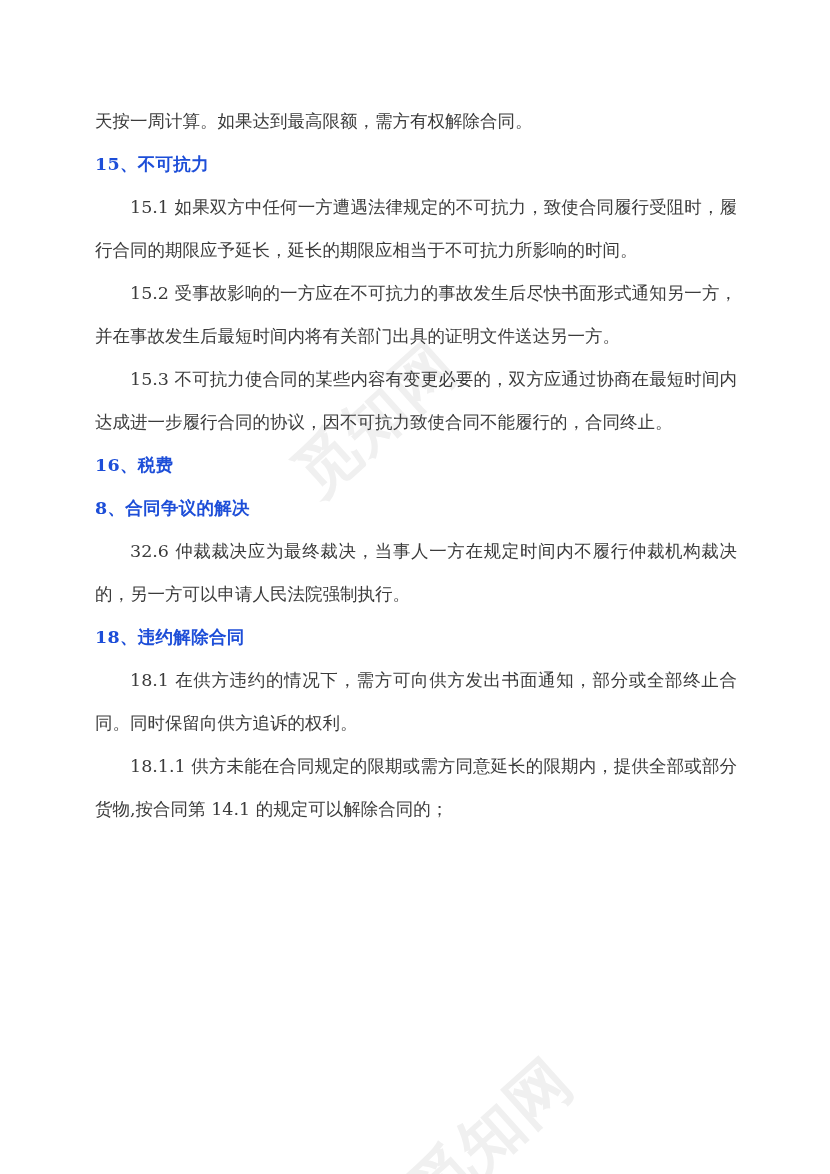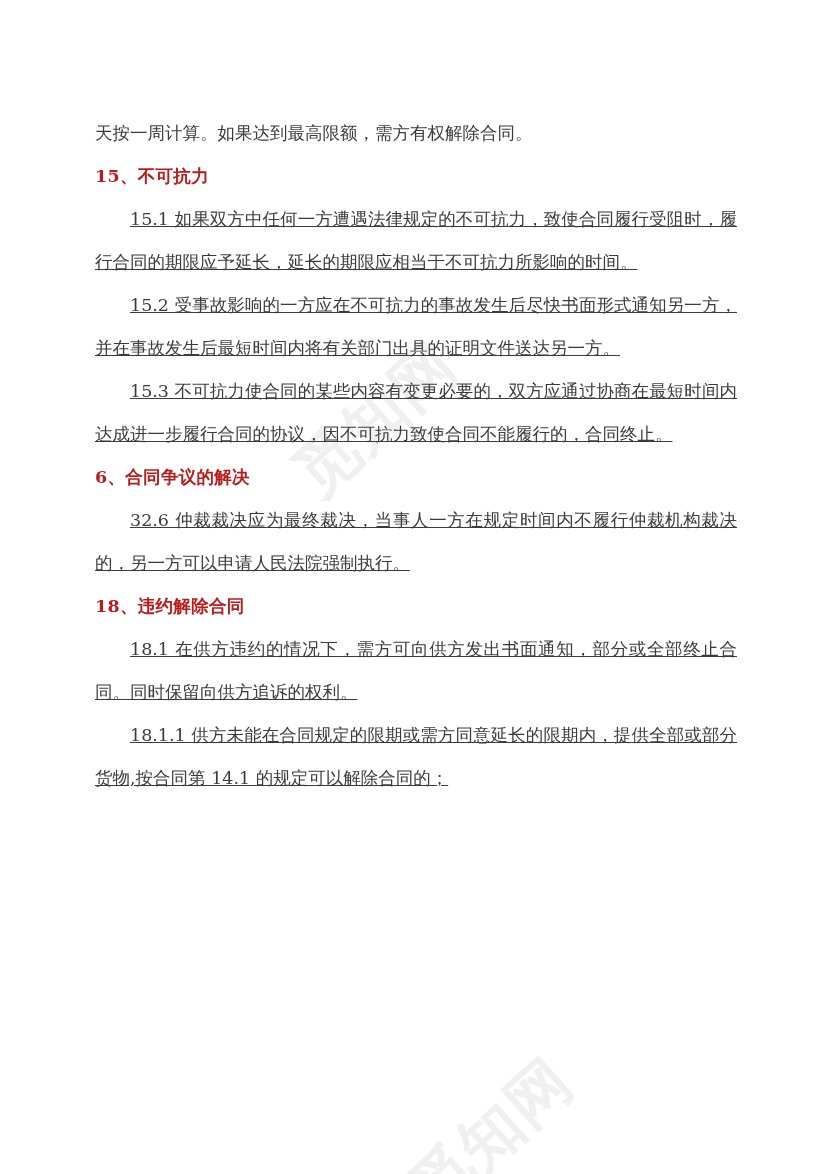--- a/index.html
+++ b/index.html
@@ -40,46 +40,45 @@
     top: 1168px;
     font-size: 62px;
     transform: rotate(-42deg);
     transform-origin: left top;
   }
 
   
   .content {
     position: absolute;
     left: 95px;
-    top: 112px;
+    top: 100px;
     width: 642px;
     z-index: 2;
   }
 
   .para {
     margin: 0;
     padding: 0;
     color: #3b3b3b;
     font-size: 17.5px;
     line-height: 43px;
     text-align: justify;
     text-justify: inter-ideograph;
     font-weight: 400;
   }
   .para.cont {
     text-indent: 0;
   }
   .para.indent {
     text-indent: 2em;
-    text-decoration: underline;
   }
   .heading {
     margin: 0;
     padding: 0;
-    color: #b91c1c;
+    color: #1d4ed8;
     font-size: 17.5px;
     line-height: 43px;
     font-weight: 700;
     text-indent: 0;
     letter-spacing: 0.3px;
   }
 </style>
 </head>
 <body>
 
@@ -91,22 +90,23 @@
 
   <div class="content">
 
     <p class="para cont">天按一周计算。如果达到最高限额，需方有权解除合同。</p>
 
     <p class="heading">15、不可抗力</p>
     <p class="para indent">15.1  如果双方中任何一方遭遇法律规定的不可抗力，致使合同履行受阻时，履行合同的期限应予延长，延长的期限应相当于不可抗力所影响的时间。</p>
     <p class="para indent">15.2  受事故影响的一方应在不可抗力的事故发生后尽快书面形式通知另一方，并在事故发生后最短时间内将有关部门出具的证明文件送达另一方。</p>
     <p class="para indent">15.3  不可抗力使合同的某些内容有变更必要的，双方应通过协商在最短时间内达成进一步履行合同的协议，因不可抗力致使合同不能履行的，合同终止。</p>
 
+    <p class="heading">16、税费</p>
 
-    <p class="heading">6、合同争议的解决</p>
+    <p class="heading">8、合同争议的解决</p>
     <p class="para indent">32.6  仲裁裁决应为最终裁决，当事人一方在规定时间内不履行仲裁机构裁决的，另一方可以申请人民法院强制执行。</p>
 
     <p class="heading">18、违约解除合同</p>
     <p class="para indent">18.1  在供方违约的情况下，需方可向供方发出书面通知，部分或全部终止合同。同时保留向供方追诉的权利。</p>
     <p class="para indent">18.1.1 供方未能在合同规定的限期或需方同意延长的限期内，提供全部或部分货物,按合同第 14.1 的规定可以解除合同的；</p>
 
   </div>
 </div>
 
 </body></html>

